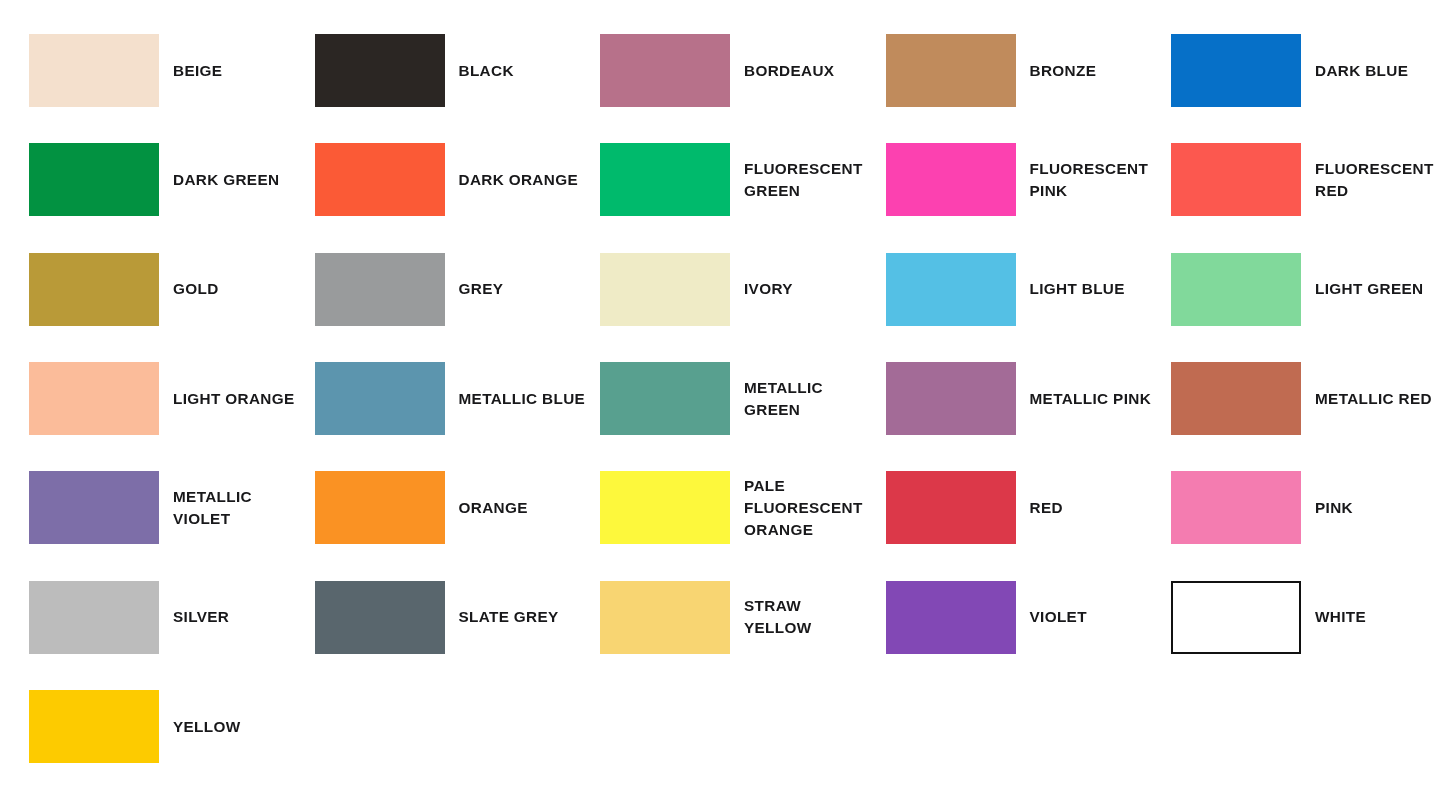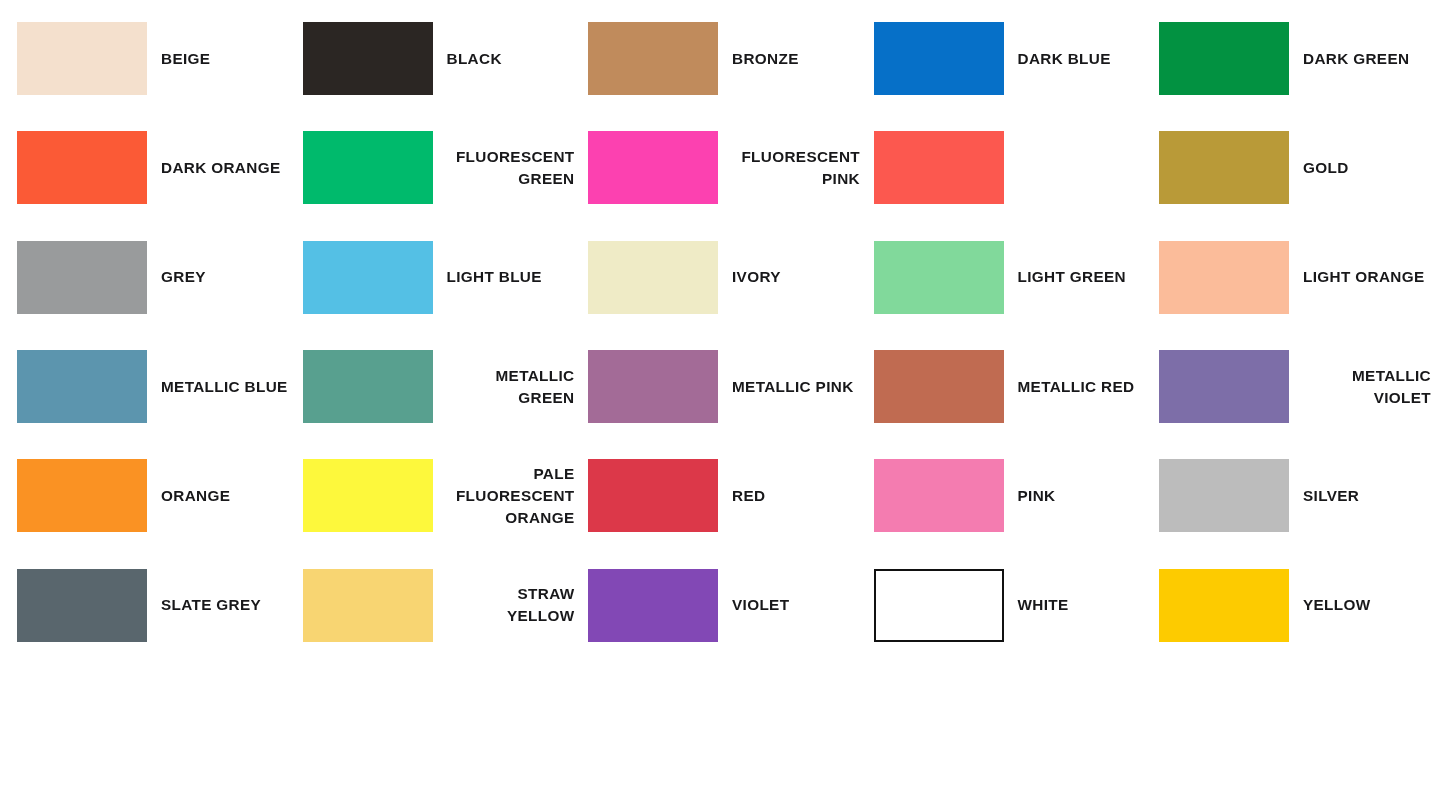--- a/index.html
+++ b/index.html
@@ -13,24 +13,23 @@
     height: 785px;
     font-family: "Liberation Sans", sans-serif;
     overflow: hidden;
   }
 
   #palette-grid {
     display: grid;
     grid-template-columns: repeat(5, 285.5px);
     grid-auto-rows: 109.3px;
     padding: 0;
-    margin: 4px;
+    margin: 16px;
     width: 1341px;
     box-sizing: border-box;
-    text-align: right;
   }
 
   .swatch-item {
     display: flex;
     flex-direction: row;
     align-items: center;
     padding-left: 13px;
     box-sizing: border-box;
     height: 109.3px;
   }
@@ -68,20 +67,24 @@
 <div id="palette-grid">
     <div class="swatch-item">
       <div class="swatch-chip" title="#F4E0CD" style="background-color: rgb(244, 224, 205);"></div>
       <div class="swatch-label">BEIGE</div>
     </div>
     <div class="swatch-item">
       <div class="swatch-chip" title="#2B2623" style="background-color: rgb(43, 38, 35);"></div>
       <div class="swatch-label">BLACK</div>
     </div>
     <div class="swatch-item">
+      <div class="swatch-chip" title="#B7718A" style="background-color: rgb(183, 113, 138);"></div>
+      <div class="swatch-label">BORDEAUX</div>
+    </div>
+    <div class="swatch-item">
       <div class="swatch-chip" title="#C08B5C" style="background-color: rgb(192, 139, 92);"></div>
       <div class="swatch-label">BRONZE</div>
     </div>
     <div class="swatch-item">
       <div class="swatch-chip" title="#0670C8" style="background-color: rgb(6, 112, 200);"></div>
       <div class="swatch-label">DARK BLUE</div>
     </div>
     <div class="swatch-item">
       <div class="swatch-chip" title="#029241" style="background-color: rgb(2, 146, 65);"></div>
       <div class="swatch-label">DARK GREEN</div>
@@ -93,36 +96,37 @@
     <div class="swatch-item">
       <div class="swatch-chip" title="#00BA6C" style="background-color: rgb(0, 186, 108);"></div>
       <div class="swatch-label">FLUORESCENT GREEN</div>
     </div>
     <div class="swatch-item">
       <div class="swatch-chip" title="#FC41B0" style="background-color: rgb(252, 65, 176);"></div>
       <div class="swatch-label">FLUORESCENT PINK</div>
     </div>
     <div class="swatch-item">
       <div class="swatch-chip" title="#FC584F" style="background-color: rgb(252, 88, 79);"></div>
+      <div class="swatch-label">FLUORESCENT RED</div>
     </div>
     <div class="swatch-item">
       <div class="swatch-chip" title="#B99A38" style="background-color: rgb(185, 154, 56);"></div>
       <div class="swatch-label">GOLD</div>
     </div>
     <div class="swatch-item">
       <div class="swatch-chip" title="#999B9C" style="background-color: rgb(153, 155, 156);"></div>
       <div class="swatch-label">GREY</div>
     </div>
     <div class="swatch-item">
+      <div class="swatch-chip" title="#EFEBC6" style="background-color: rgb(239, 235, 198);"></div>
+      <div class="swatch-label">IVORY</div>
+    </div>
+    <div class="swatch-item">
       <div class="swatch-chip" title="#54C0E5" style="background-color: rgb(84, 192, 229);"></div>
       <div class="swatch-label">LIGHT BLUE</div>
-    </div>
-    <div class="swatch-item">
-      <div class="swatch-chip" title="#EFEBC6" style="background-color: rgb(239, 235, 198);"></div>
-      <div class="swatch-label">IVORY</div>
     </div>
     <div class="swatch-item">
       <div class="swatch-chip" title="#81D99B" style="background-color: rgb(129, 217, 155);"></div>
       <div class="swatch-label">LIGHT GREEN</div>
     </div>
     <div class="swatch-item">
       <div class="swatch-chip" title="#FBBC9A" style="background-color: rgb(251, 188, 154);"></div>
       <div class="swatch-label">LIGHT ORANGE</div>
     </div>
     <div class="swatch-item">

